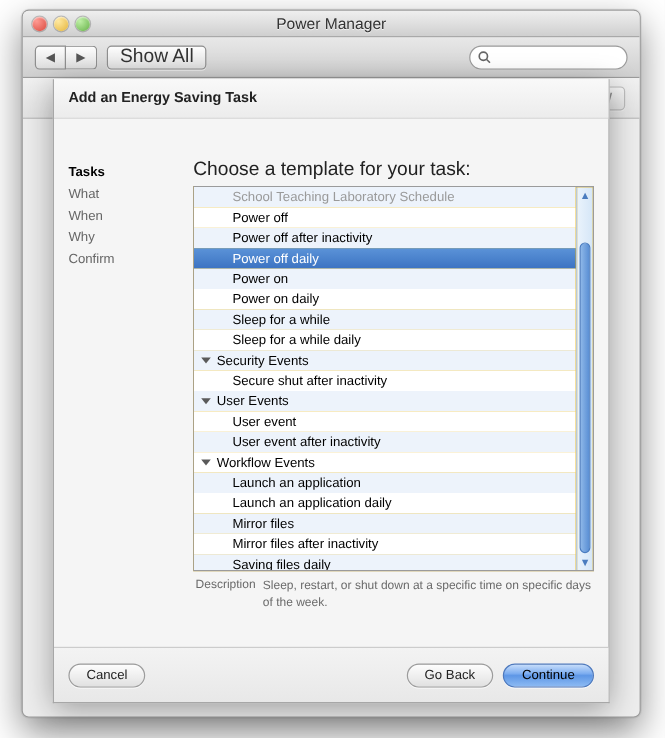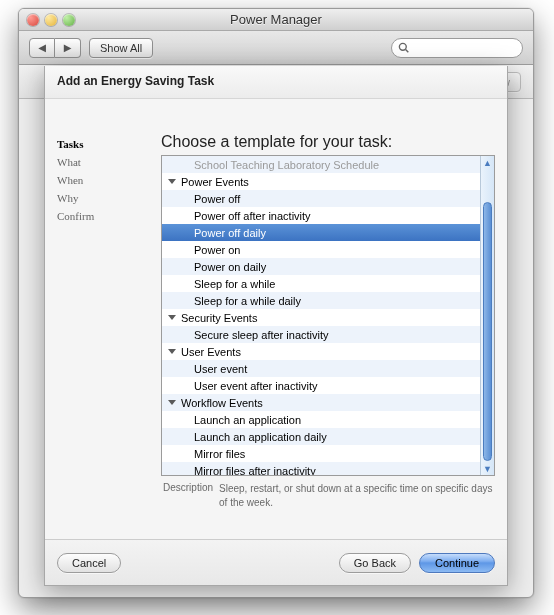--- a/index.html
+++ b/index.html
@@ -60,21 +60,21 @@
     border: 1px solid #8f8f8f;
     display: flex; align-items: center; justify-content: center;
     font-size: 10px; color: #555;
   }
   .segbtn:first-child { border-radius: 4px 0 0 4px; }
   .segbtn:last-child { border-radius: 0 4px 4px 0; border-left: none; }
   .btn {
     height: 20px; padding: 0 10px;
     background: linear-gradient(#fdfdfd,#dedede);
     border: 1px solid #8f8f8f; border-radius: 4px;
-    font-size: 11px; color: #333; display: flex; align-items: center;
+    font-size: 16px; color: #333; display: flex; align-items: center;
     box-shadow: 0 1px 0 rgba(255,255,255,0.6);
   }
   .btn.ghost { opacity: 0.5; }
   .search {
     margin-left: auto;
     width: 132px; height: 20px;
     border: 1px solid #9b9b9b; border-radius: 10px;
     background: #fff; display: flex; align-items: center; padding: 0 6px;
   }
   .search svg { width: 11px; height: 11px; color: #666; }
@@ -99,21 +99,21 @@
   .sheet-title {
     padding: 8px 12px 10px;
     font-size: 12px; font-weight: bold; color: #222;
     border-bottom: 1px solid #d6d6d6;
     background: linear-gradient(#f9f9f9,#ececec);
   }
   .sheet-body {
     flex: 1; display: flex; padding: 10px 12px 4px 12px; gap: 14px;
     overflow: hidden;
   }
-  .steps { width: 90px; flex-shrink: 0; padding-top: 2px; font-family: Liberation Serif, serif;}
+  .steps { width: 90px; flex-shrink: 0; padding-top: 2px;}
   .step { font-size: 11px; color: #666; padding: 3px 0; }
   .step.active { font-weight: bold; color: #000; }
   .main { flex: 1; display: flex; flex-direction: column; min-width: 0; }
   .prompt { font-size: 16px; color: #222; margin-bottom: 4px; }
   .listbox {
     flex: 1; border: 1px solid #9b9b9b; background: #eab308;
     position: relative; overflow: hidden; display: flex;
   }
   .list-scroll {
     flex: 1;
@@ -240,36 +240,32 @@
         <div class="step">Why</div>
         <div class="step">Confirm</div>
       </div>
 
     <div class="main">
       <div class="prompt">Choose a template for your task:</div>
 
       <div class="listbox">
         <div class="list-scroll" id="list">
             <div class="row partial">School Teaching Laboratory Schedule</div>
-            <div class="row header">
-              <span class="tri"></span>
-              <span>Power Events</span>
-            </div>
             <div class="row item">Power off</div>
             <div class="row item">Power off after inactivity</div>
             <div class="row item selected">Power off daily</div>
             <div class="row item">Power on</div>
             <div class="row item">Power on daily</div>
             <div class="row item">Sleep for a while</div>
             <div class="row item">Sleep for a while daily</div>
             <div class="row header">
               <span class="tri"></span>
               <span>Security Events</span>
             </div>
-            <div class="row item">Secure sleep after inactivity</div>
+            <div class="row item">Secure shut after inactivity</div>
             <div class="row header">
               <span class="tri"></span>
               <span>User Events</span>
             </div>
             <div class="row item">User event</div>
             <div class="row item">User event after inactivity</div>
             <div class="row header">
               <span class="tri"></span>
               <span>Workflow Events</span>
             </div>

